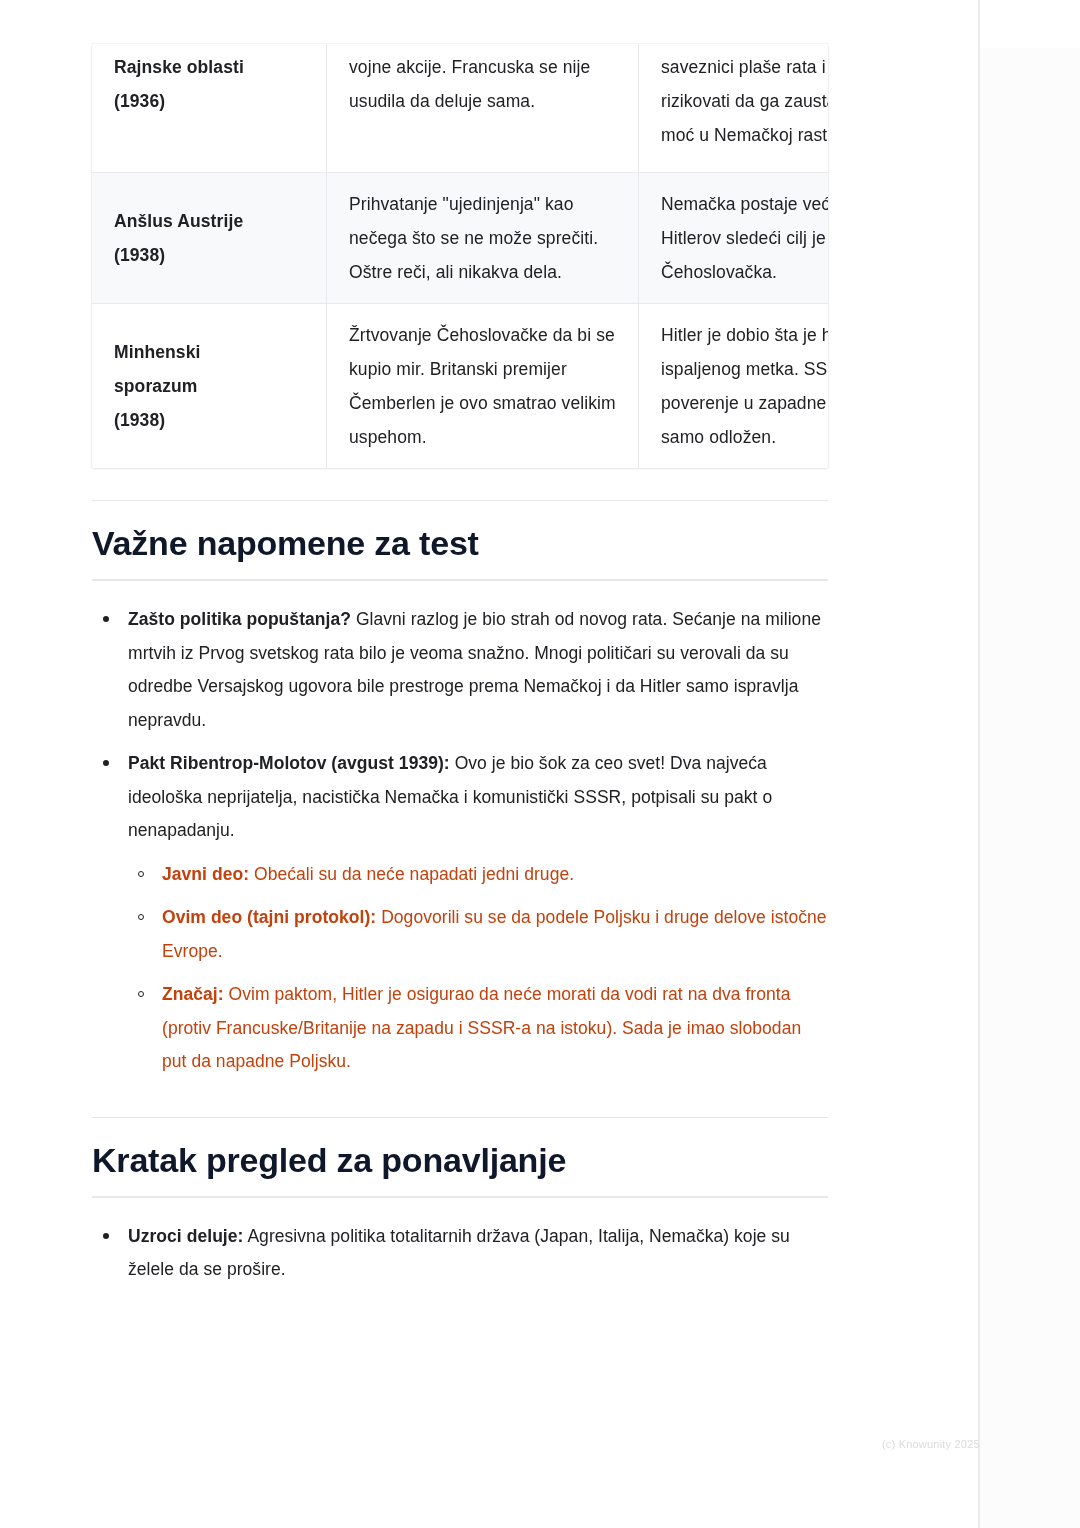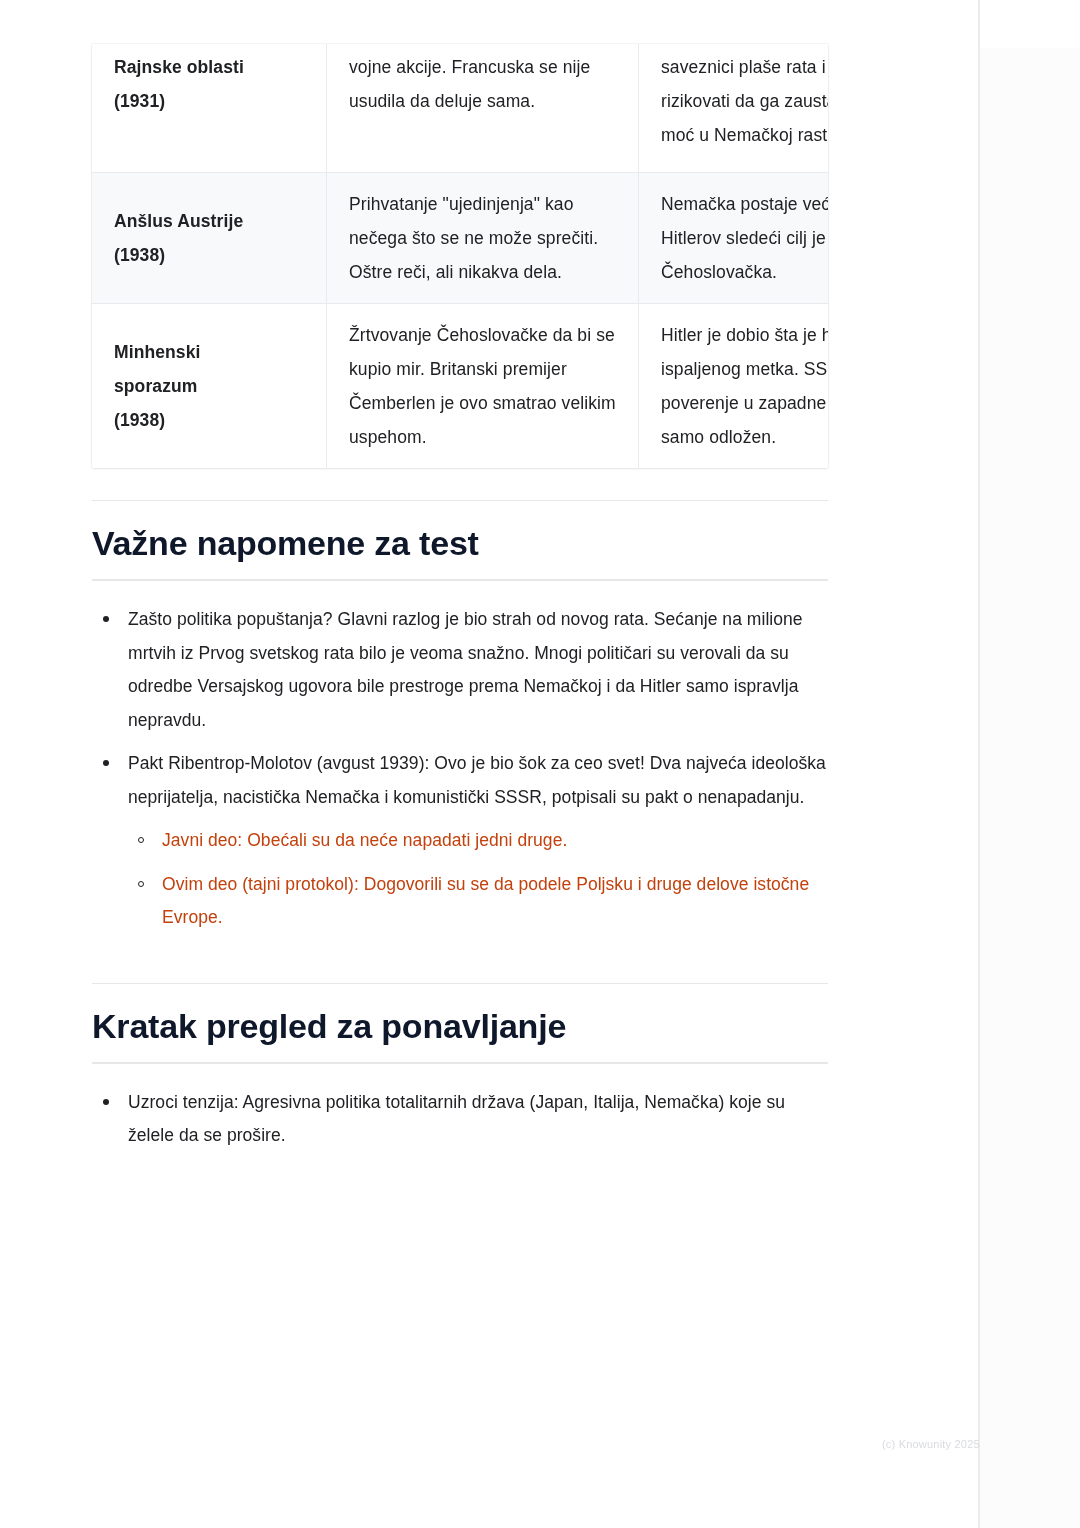--- a/index.html
+++ b/index.html
@@ -158,21 +158,21 @@
     position: absolute;
     left: 10px;
     top: 13px;
     width: 6px;
     height: 6px;
     border-radius: 50%;
     border: 1.4px solid #202124;
     background: transparent;
     box-sizing: border-box;
   }
-  .b { font-weight: normal; }
+  .b { font-weight: bold; }
   .para { display: block; }
   .gap-1 { height: 10px; }
   .gap-sub { height: 10px; }
 
   
   .watermark {
     position: absolute;
     left: 882px;
     top: 1438px;
     font-size: 11px;
@@ -188,21 +188,21 @@
 <div class="page">
 
   <div class="content">
 
     <div class="tbl-wrap">
       <table class="facts">
         <tbody>
           <tr class="clipped">
             <td class="col-a">
               <span class="para">Rajnske oblasti</span>
-              <span class="para">(1931)</span>
+              <span class="para">(1936)</span>
             </td>
             <td class="col-b">vojne akcije. Francuska se nije usudila da deluje sama.</td>
             <td class="col-c">saveznici plaše rata i da neće rizikovati da ga zaustave. Njegova moć u Nemačkoj raste.</td>
           </tr>
 
           <tr class="shaded">
             <td class="col-a">
               <span class="para">Anšlus Austrije</span>
               <span class="para">(1938)</span>
             </td>
@@ -250,39 +250,43 @@
             <li>
               <span class="marker-o"></span>
               <span class="b">Javni deo:</span><span> Obećali su da neće napadati jedni druge.</span>
             </li>
             <div class="gap-sub"></div>
             <li>
               <span class="marker-o"></span>
               <span class="b">Ovim deo (tajni protokol):</span><span> Dogovorili su se da podele Poljsku i druge delove istočne Evrope.</span>
             </li>
             <div class="gap-sub"></div>
+            <li>
+              <span class="marker-o"></span>
+              <span class="b">Značaj:</span><span> Ovim paktom, Hitler je osigurao da neće morati da vodi rat na dva fronta (protiv Francuske/Britanije na zapadu i SSSR-a na istoku). Sada je imao slobodan put da napadne Poljsku.</span>
+            </li>
           </ul>
         </li>
 
       </ul>
     </div>
 
     <div style="height:38px"></div>
     <div class="hr"></div>
 
     <div class="section">
       <h2 class="section-title">Kratak pregled za ponavljanje</h2>
       <div class="rule-under"></div>
 
       <div style="height:22px"></div>
 
       <ul class="lvl1">
         <li>
           <span class="marker"></span>
-          <span class="b">Uzroci tenzija:</span><span> Agresivna politika totalitarnih država (Japan, Italija, Nemačka) koje su želele da se prošire.</span>
+          <span class="b">Uzroci deluje:</span><span> Agresivna politika totalitarnih država (Japan, Italija, Nemačka) koje su želele da se prošire.</span>
         </li>
       </ul>
     </div>
 
   </div>
 </div>
 
 <div class="side-panel"></div>
 <div class="side-rail"></div>
 

